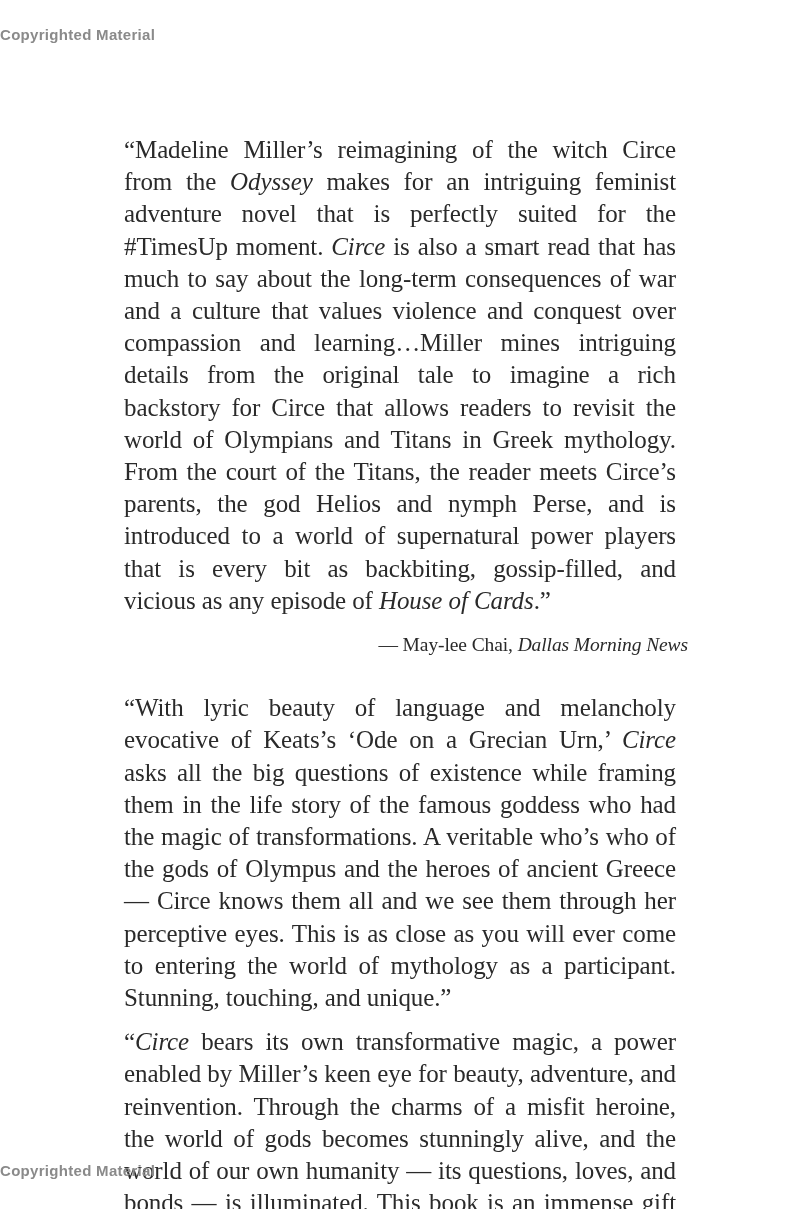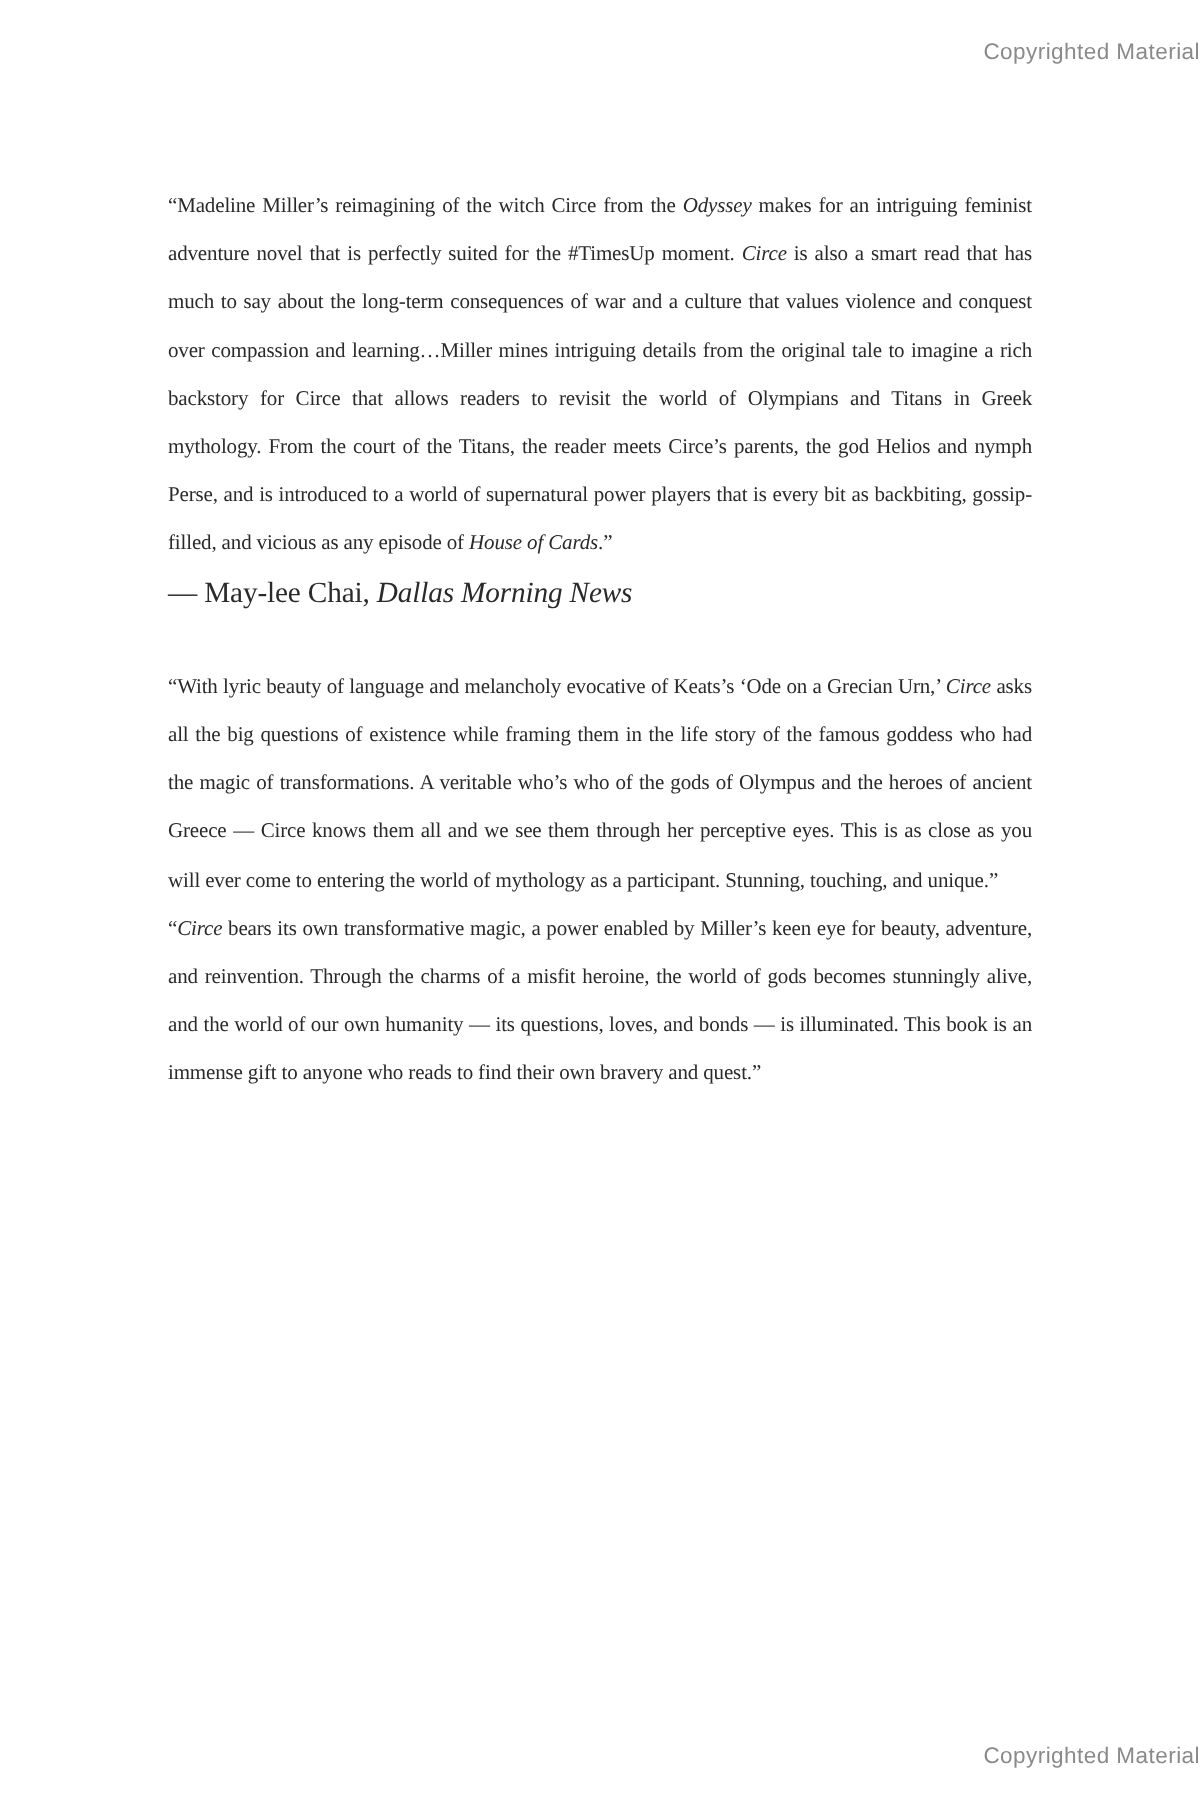--- a/index.html
+++ b/index.html
@@ -12,52 +12,52 @@
     width: 800px;
     height: 1209px;
     background: var(--page-bg, #ffffff);
     overflow: hidden;
     font-family: "Liberation Serif", serif;
   }
   .copyright {
     position: absolute;
     left: 0;
     width: 100%;
-    text-align: right;
+    text-align: left;
     font-family: "Liberation Sans", sans-serif;
-    font-weight: normal;
+    font-weight: bold;
     font-size: 15px;
     letter-spacing: 0.3px;
     color: var(--copyright-color, #8a8a8a);
   }
   .copyright.top { top: 26px; }
   .copyright.bottom { top: 1162px; }
   .content {
     position: absolute;
     top: 122px;
     left: 112px;
     width: 576px;
   }
   .quote-block {
     margin: 0;
     padding: 0;
   }
   .quote-body {
-    margin: 0;
-    font-size: 14px;
+    margin: 12px;
+    font-size: 25px;
     line-height: 32.2px;
     text-align: justify;
     letter-spacing: -0.1px;
     color: var(--text-color, #2a2a2a);
   }
   .attribution {
     margin: 0 0 31px 0;
     font-size: 19.5px;
     line-height: 32.2px;
-    text-align: left;
+    text-align: right;
     letter-spacing: -0.1px;
     color: var(--text-color, #2a2a2a);
   }
   .quote-body em, .attribution em {
     font-style: italic;
   }
 </style>
 </head>
 <body>
 

